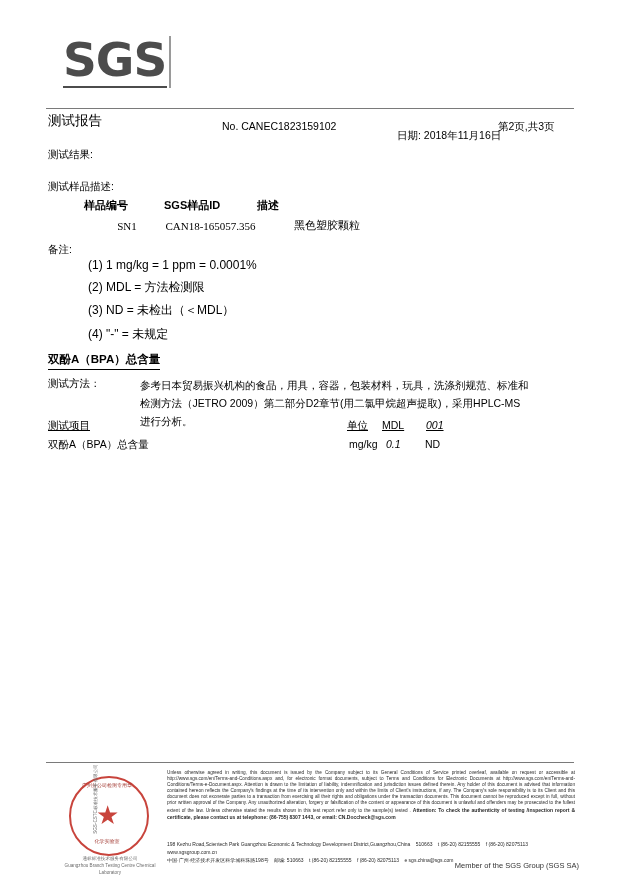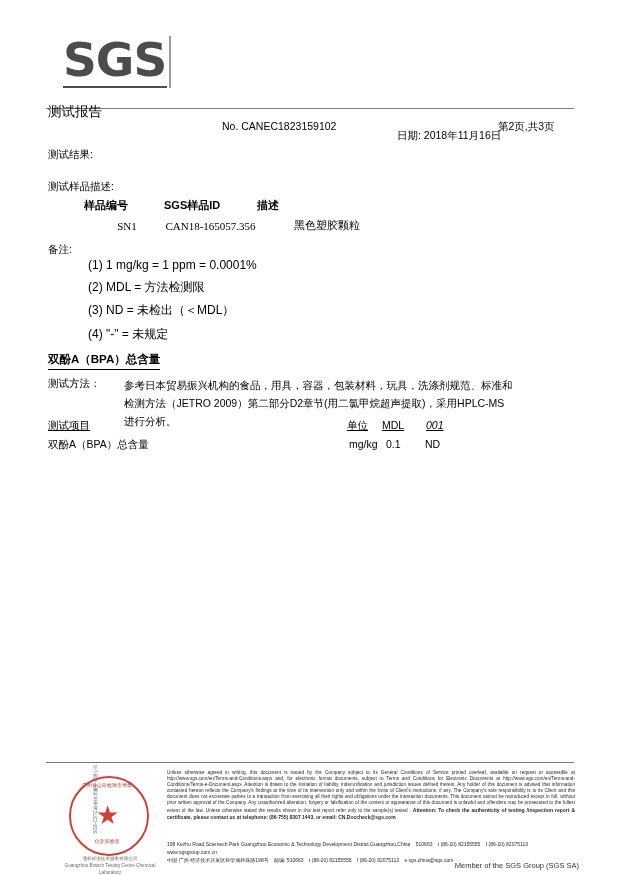--- a/index.html
+++ b/index.html
@@ -49,21 +49,21 @@
     position: absolute;
     left: 46px;
     top: 108px;
     width: 528px;
     height: 1px;
     background: #7a7a7a;
   }
   .report-title {
     position: absolute;
     left: 48px;
-    top: 103px;
+    top: 112px;
     font-size: 13.5px;
     color: #000;
   }
   .report-no {
     position: absolute;
     left: 222px;
     top: 120px;
     font-size: 10.5px;
     color: #000;
   }
@@ -147,21 +147,21 @@
   }
   .lbl-method {
     position: absolute;
     left: 48px;
     top: 377px;
     font-size: 10.5px;
     color: #000;
   }
   .method-text {
     position: absolute;
-    left: 124px;
+    left: 140px;
     top: 376px;
     width: 390px;
     font-size: 10.5px;
     color: #000;
     line-height: 18px;
   }
   
   .res-head {
     position: absolute;
     left: 48px;
@@ -198,21 +198,21 @@
   .res-row {
     position: absolute;
     left: 48px;
     top: 438px;
     width: 470px;
     font-size: 10.5px;
     color: #000;
   }
   .res-row .c-item { position: absolute; left: 0; top: 0; }
   .res-row .c-unit { position: absolute; left: 301px; top: 0; }
-  .res-row .c-mdl  { position: absolute; left: 338px; top: 0; }
+  .res-row .c-mdl  { position: absolute; left: 338px; top: 0; font-style: italic; }
   .res-row .c-001  { position: absolute; left: 377px; top: 0; }
 
   
   .footer-rule {
     position: absolute;
     left: 46px;
     top: 762px;
     width: 528px;
     height: 1px;
     background: #7a7a7a;

